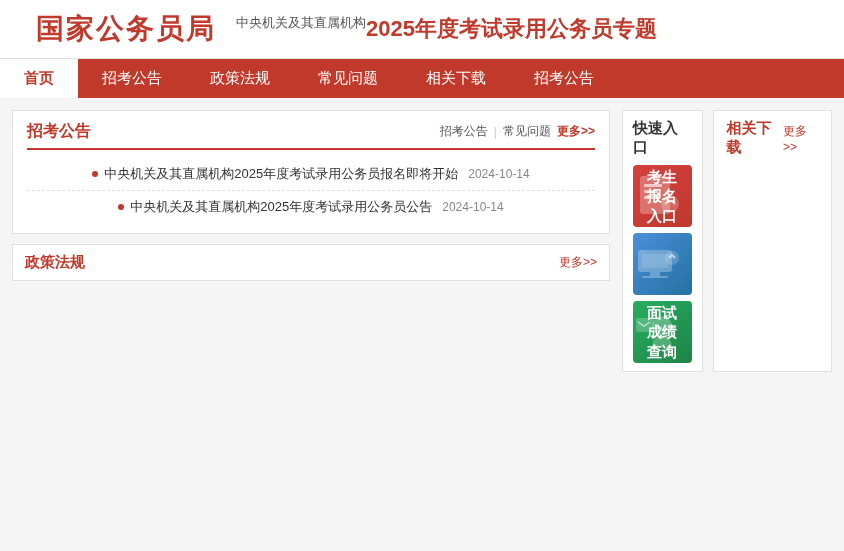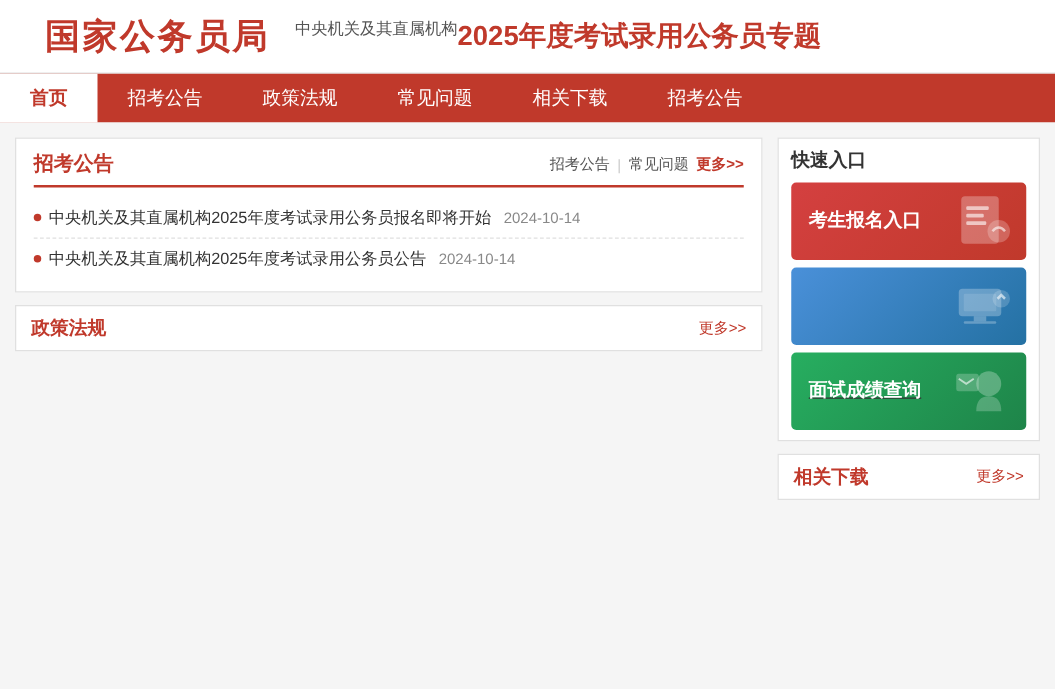--- a/index.html
+++ b/index.html
@@ -114,21 +114,21 @@
     .more-link {
       color: #c0392b !important;
       font-weight: bold;
     }
 
     .news-list {
       list-style: none;
     }
     .news-item {
       display: flex;
-      justify-content: flex-start;
+      justify-content: center;
       align-items: center;
       padding: 7px 0;
       border-bottom: 1px dashed #e0e0e0;
     }
     .news-item:last-child {
       border-bottom: none;
     }
     .news-item-left {
       display: flex;
       align-items: center;
@@ -150,21 +150,21 @@
       font-size: 12px;
       color: #888;
       white-space: nowrap;
       margin-left: 10px;
     }
 
     
     .right-panel {
       width: 210px;
       display: flex;
-      flex-direction: column;
+      flex-direction: row;
       gap: 10px;
     }
     .quick-access-title {
       font-size: 15px;
       font-weight: bold;
       color: #333;
       margin-bottom: 8px;
     }
     .quick-buttons {
       display: flex;
@@ -190,21 +190,21 @@
     }
     .quick-btn-sub {
       font-size: 11px;
       font-weight: normal;
     }
 
     
     .btn-red { background: linear-gradient(135deg, #d44040 0%, #c0392b 100%); }
     .btn-blue { background: linear-gradient(135deg, #4a90d9 0%, #2471a3 100%); }
     .btn-orange { background: linear-gradient(135deg, #f0a500 0%, #d68910 100%); }
-    .btn-green { background: linear-gradient(135deg, #27ae60 0%, #1e8449 100%); text-decoration: underline; }
+    .btn-green { background: linear-gradient(135deg, #27ae60 0%, #1e8449 100%); }
 
     .quick-access-box {
       background: #fff;
       border: 1px solid #e0e0e0;
       padding: 8px 10px;
     }
 
     
     .bottom-sections {
       display: flex;

